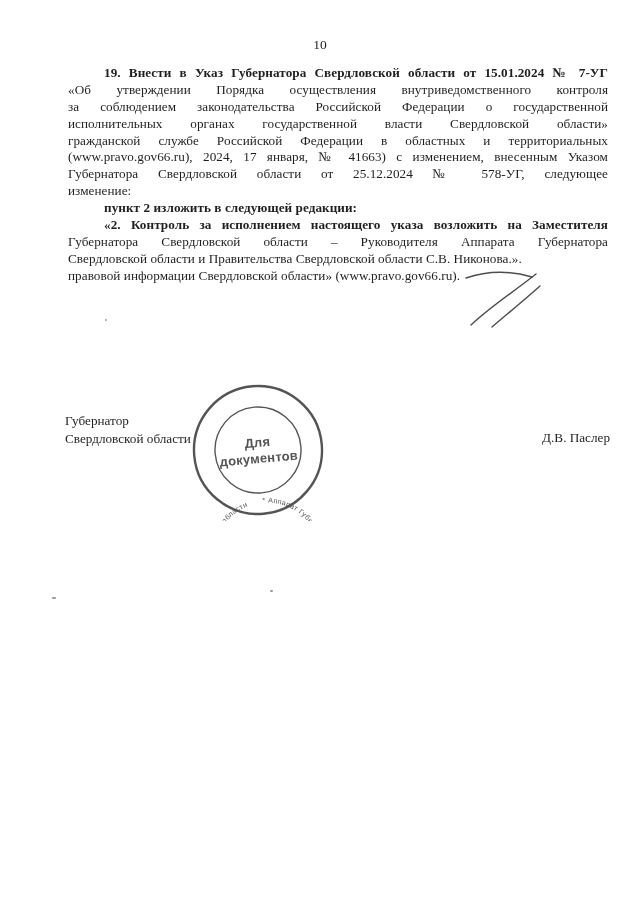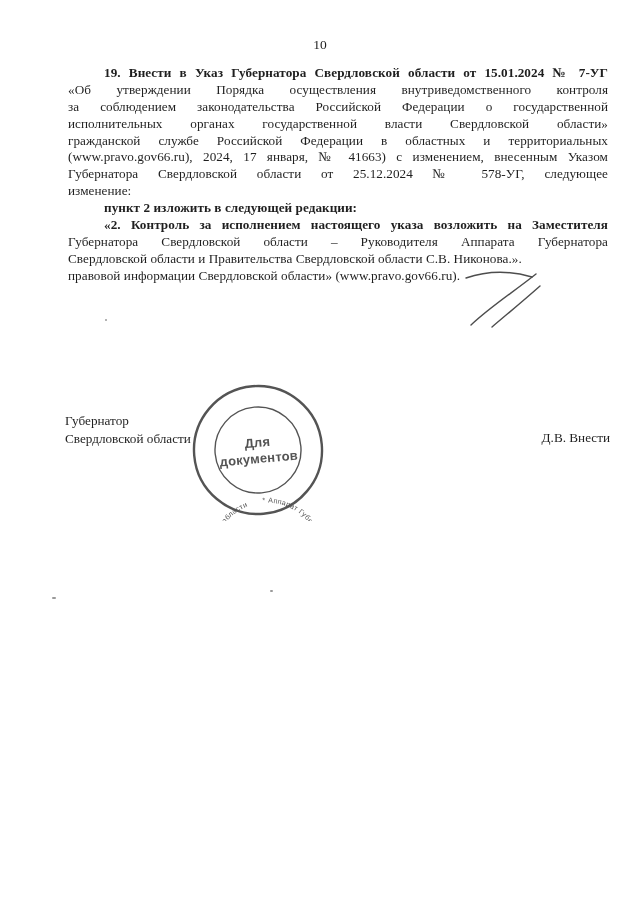--- a/index.html
+++ b/index.html
@@ -85,21 +85,21 @@
       <div class="line">Губернатора Свердловской области – Руководителя Аппарата Губернатора</div>
       <div class="line para-last">Свердловской области и Правительства Свердловской области С.В. Никонова.».</div>
       <div class="line para-last">правовой информации Свердловской области» (www.pravo.gov66.ru).</div>
     </div>
 
   <div class="sig-office">
     <div>Губернатор</div>
     <div>Свердловской области</div>
   </div>
 
-  <div class="sig-name">Д.В. Внести</div>
+  <div class="sig-name">Д.В. Паслер</div>
 
   <svg class="stamp" width="142" height="142" viewBox="0 0 142 142" aria-hidden="true">
     <g transform="rotate(-5 71 71)" opacity="0.88">
       <circle cx="71" cy="71" r="64" fill="none" stroke-width="2.4" stroke="#3d3d3d"></circle>
       <circle cx="71" cy="71" r="43" fill="none" stroke-width="1.4" stroke="#3d3d3d"></circle>
       <path id="ringPath" d="M 71 124 A 53 53 0 1 1 70.95 124" fill="none" stroke="none"></path>
       <text class="ring-text" fill="#3d3d3d">
         <textPath href="#ringPath" startOffset="0">* Аппарат Губернатора Свердловской области и Правительства Свердловской области</textPath>
       </text>
       <text class="stamp-center" x="71" y="68" text-anchor="middle" fill="#3d3d3d">Для</text>

